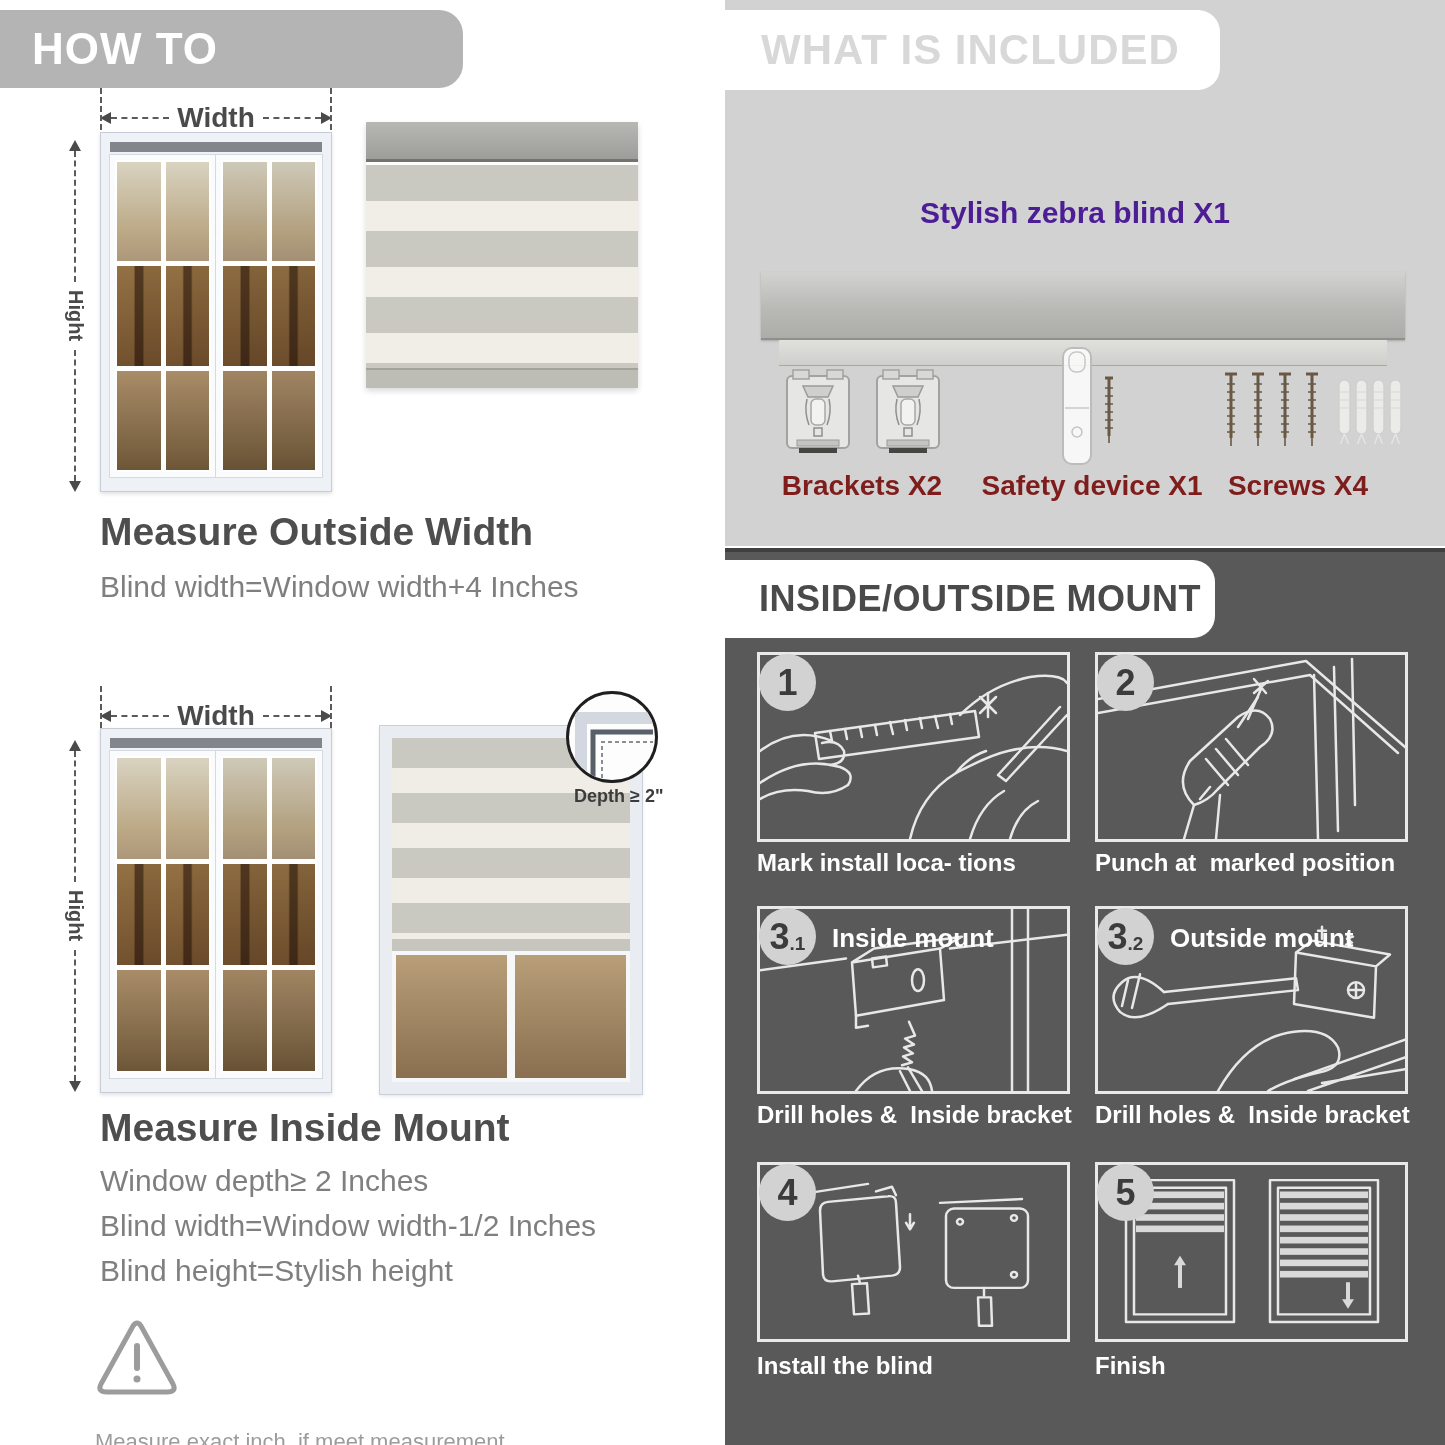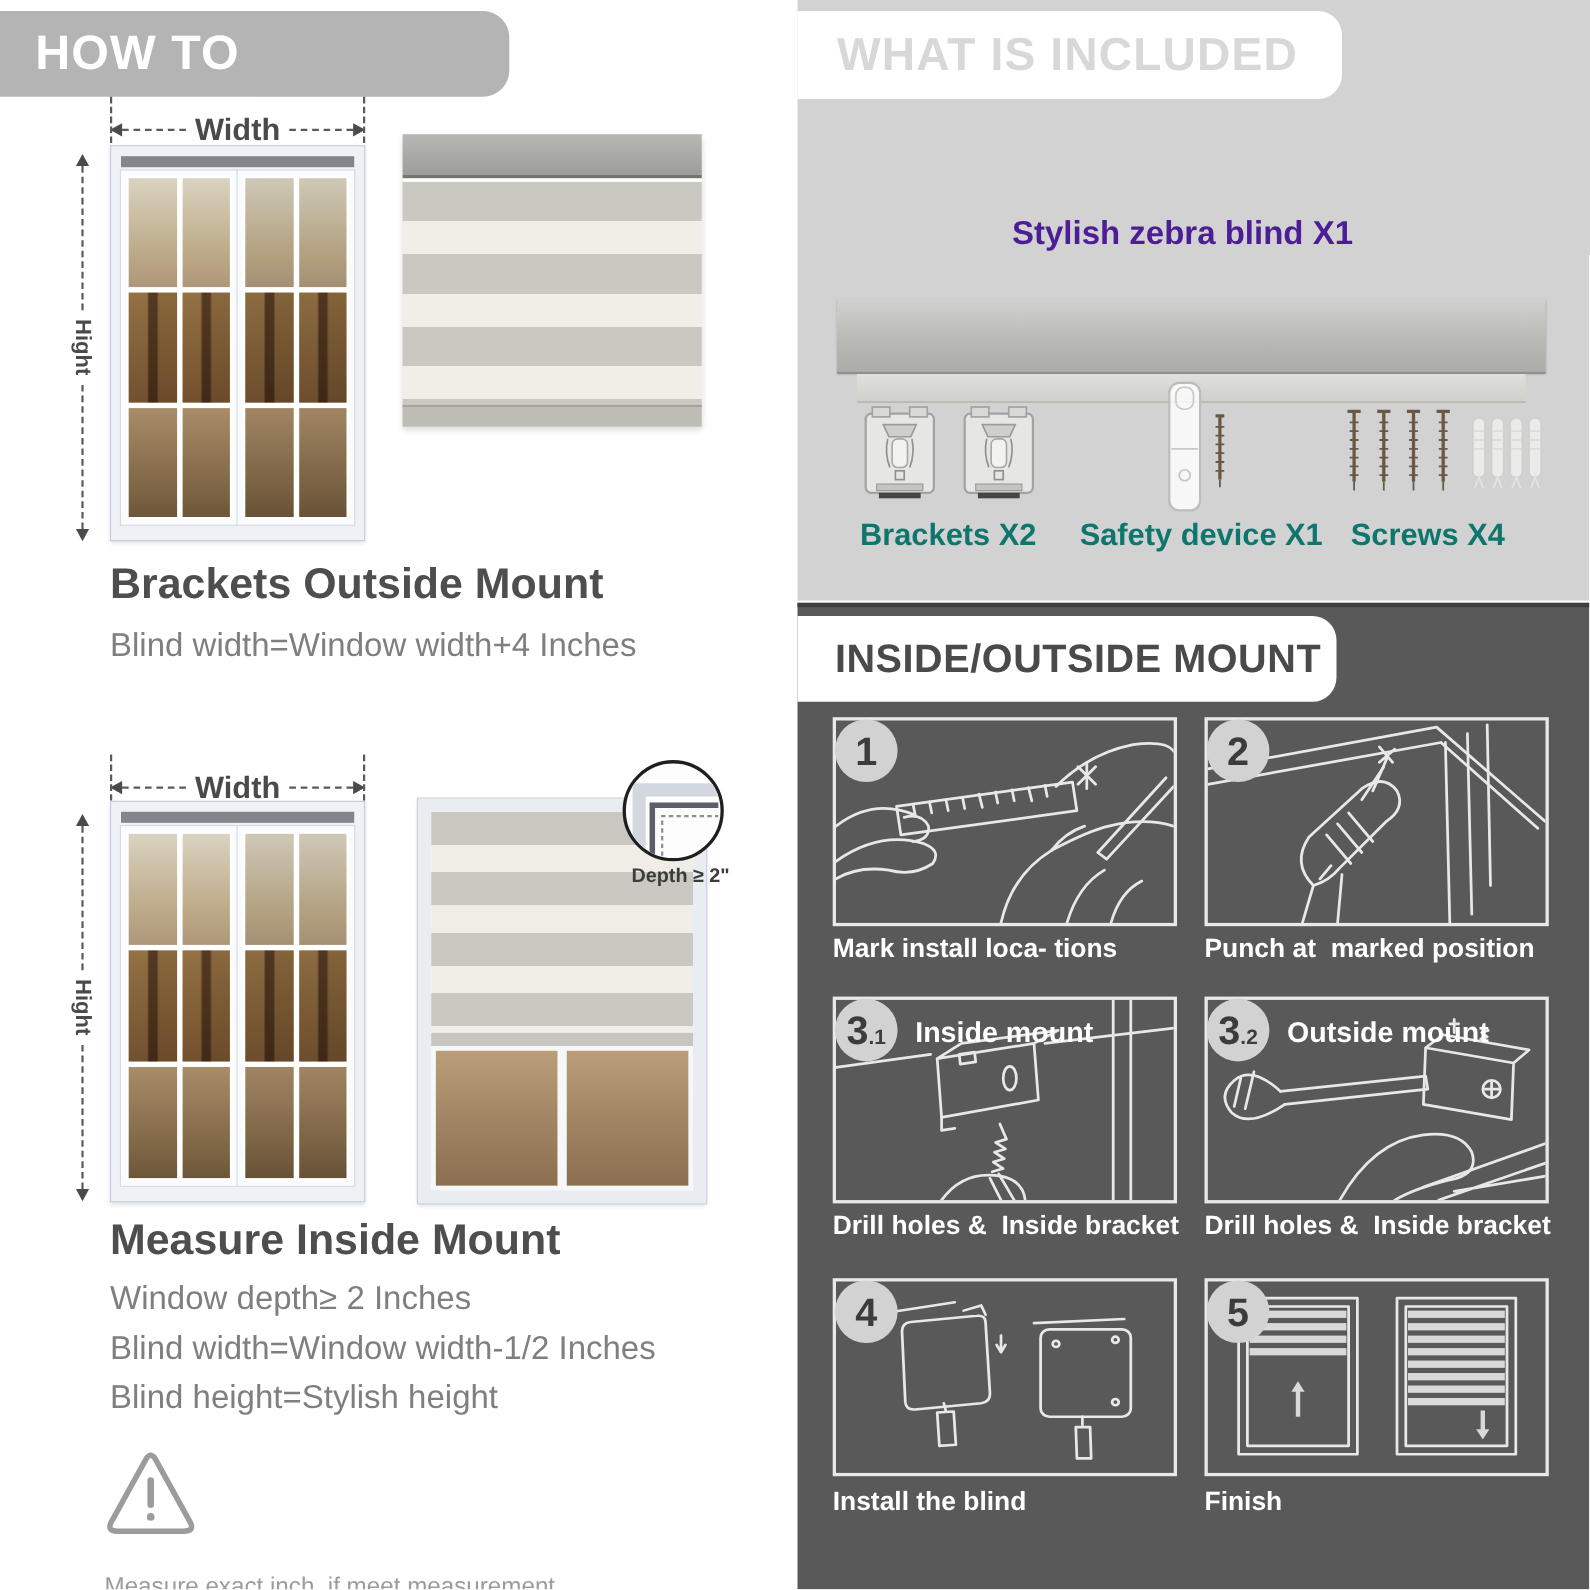--- a/index.html
+++ b/index.html
@@ -70,21 +70,21 @@
   .included-bar { position:absolute; left:0; top:10px; width:495px; height:80px; background:#ffffff;
     border-radius:0 22px 22px 0; color:#d8d8d8; font-size:42px; font-weight:bold; line-height:80px; padding-left:36px; letter-spacing:1px; }
   .product-label { position:absolute; left:0; right:20px; top:196px; text-align:center;
     font-size:30px; font-weight:bold; color:#4c1d95; }
   .headrail { position:absolute; left:36px; top:272px; width:644px; height:68px;
     background:linear-gradient(180deg,#d2d3d0,#b9bab6 55%,#acadA9);
     background-color:#bcbdb9; border-bottom:2px solid #8f908c; box-shadow:0 1px 2px rgba(0,0,0,.2); }
   .headrail-lip { position:absolute; left:54px; top:340px; width:608px; height:26px;
     background:linear-gradient(180deg,#e0e1dd,#cfd0cc); border-bottom:1px solid #a7a8a4; }
   .inc-item-label { position:absolute; top:470px; width:250px; text-align:center;
-    font-size:28px; font-weight:bold; color:#0f766e; white-space:nowrap; }
+    font-size:28px; font-weight:bold; color:#7f1d1d; white-space:nowrap; }
 
   
   .mount-panel { position:absolute; left:725px; top:548px; width:720px; height:897px;
     background:#595959; border-top:4px solid #3f3f3f; }
   .mount-bar { position:absolute; left:0; top:8px; width:490px; height:78px; background:#ffffff;
     border-radius:0 22px 22px 0; color:#4a4a4a; font-size:36px; font-weight:bold; line-height:78px; padding-left:34px; letter-spacing:.5px; }
   .tile { position:absolute; width:313px; border:3px solid #e9e9e9; }
   .tile svg.art { position:absolute; left:0; top:0; width:100%; height:100%; }
   .badge { position:absolute; left:-1px; top:-1px; width:57px; height:57px; border-radius:50%;
     background:#d2d2d2; color:#3c3c3c; display:flex; align-items:center; justify-content:center;
@@ -142,21 +142,21 @@
       </div>
     </div>
   </div>
 
   <div class="blind" style="left:366px; top:122px; width:272px; height:266px;">
     <div class="rail-top"></div>
     <div class="body"></div>
     <div class="rail-bot"></div>
   </div>
 
-  <div class="m-title" style="top:510px;">Brackets Outside Mount</div>
+  <div class="m-title" style="top:510px;">Measure Outside Width</div>
   <div class="m-rules" style="top:564px;">
     <div>Blind width=Window width+4 Inches</div>
   </div>
 
   <div class="h-arrow" style="left:100px; top:700px; width:232px;">
     <span class="tick t-l"></span>
     <span class="tri-l"></span>
     <span class="dash"></span>
     <span class="lbl">Width</span>
     <span class="dash"></span>

